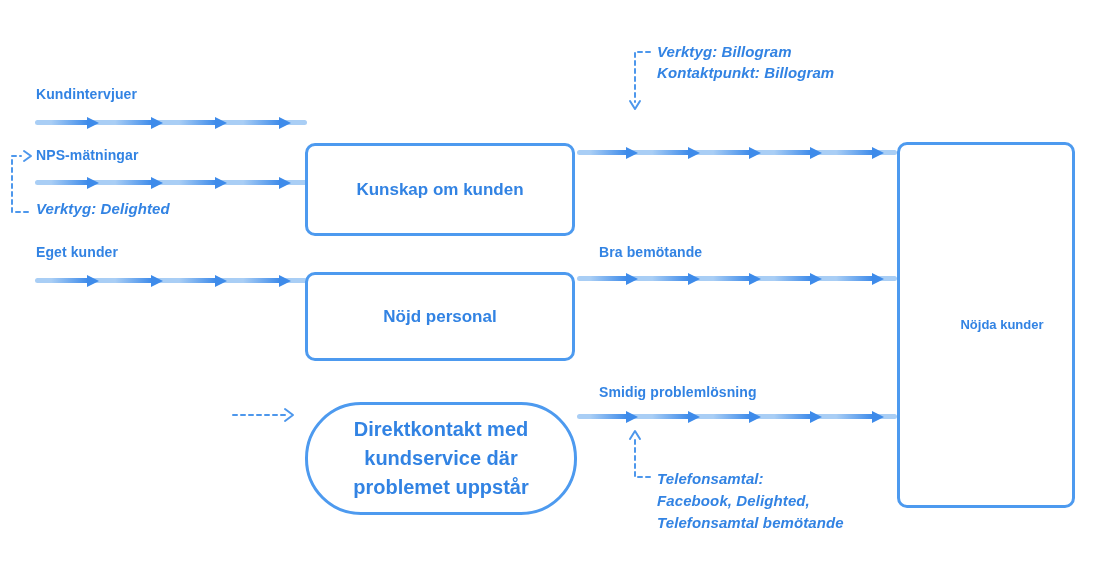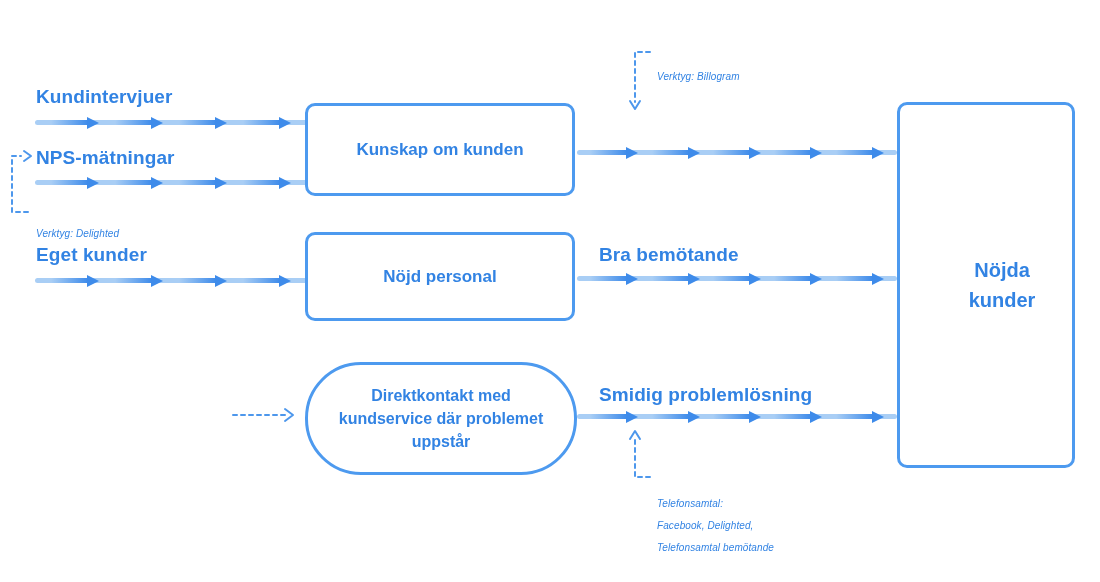--- a/index.html
+++ b/index.html
@@ -1,26 +1,26 @@
 <!DOCTYPE html>
 <html><head>
 <meta charset="utf-8">
 <style>
   html,body{margin:0;padding:0;background:#fff;}
   body{font-family:"Liberation Sans", sans-serif; -webkit-font-smoothing:antialiased;}
   #canvas{position:relative;width:1100px;height:582px;background:var(--background,#fff);overflow:hidden;}
 
-  .lbl{position:absolute;font-weight:bold;font-size:19px;color:var(--text);letter-spacing:.1px;white-space:nowrap;}
-  .ann{position:absolute;font-style:italic;font-weight:400;font-size:10px;color:var(--text);white-space:nowrap;letter-spacing:.1px;margin-top:28px;}
+  .lbl{position:absolute;font-weight:bold;font-size:14px;color:var(--text);letter-spacing:.1px;white-space:nowrap;}
+  .ann{position:absolute;font-style:italic;font-weight:700;font-size:15px;color:var(--text);white-space:nowrap;letter-spacing:.1px;}
 
   .node{position:absolute;background:#fff;border:3.5px solid var(--border);border-radius:10px;
         display:flex;align-items:center;justify-content:center;text-align:center;
-        font-weight:bold;font-size:17px;color:var(--text);box-sizing:border-box;}
-  .node.pill{border-radius:56px;font-size:16px;line-height:1.45;padding:8px 20px;}
-  .node.big{font-size:20px;line-height:1.5;padding-left:32px;}
+        font-weight:bold;font-size:17px;color:var(--text);box-sizing:border-box;margin-top:40px;}
+  .node.pill{border-radius:56px;font-size:20px;line-height:1.45;padding:8px 20px;}
+  .node.big{font-size:13px;line-height:1.5;padding-left:32px;}
 
   .arrow-line{position:absolute;height:13px;display:flex;align-items:center;justify-content:space-evenly;}
   .arrow-line::before{content:"";position:absolute;left:0;right:0;top:4px;height:5px;
         background:var(--line-light);border-radius:3px;}
   .arrow-unit{position:relative;display:flex;align-items:center;}
   .arrow-tail{width:37px;height:5px;border-radius:3px 0 0 3px;
         background:linear-gradient(to right, rgba(169,206,245,0), var(--arrow));}
   .arrow-head{width:0;height:0;border-top:6.5px solid transparent;border-bottom:6.5px solid transparent;
         border-left:12px solid var(--arrow);margin-left:-1px;}
 
@@ -103,20 +103,21 @@
         <div class="arrow-tail"></div>
         <div class="arrow-head"></div>
       </div>
     </div>
 
   <svg class="connector" style="left:624px;top:44px" width="40" height="72" viewBox="0 0 40 72">
     <path class="dash" d="M 26 8 L 11 8 L 11 58"></path>
     <path d="M 6 57 L 11 65 L 16 57"></path>
   </svg>
   <div class="ann" style="left:657px;top:43px">Verktyg: Billogram</div>
+  <div class="ann" style="left:657px;top:64px">Kontaktpunkt: Billogram</div>
 
   <div class="lbl" style="left:36px;top:244px">Eget kunder</div>
   <div class="arrow-line" style="left:35px;top:274px;width:272px">
       <div class="arrow-unit">
         <div class="arrow-tail"></div>
         <div class="arrow-head"></div>
       </div>
       <div class="arrow-unit">
         <div class="arrow-tail"></div>
         <div class="arrow-head"></div>

